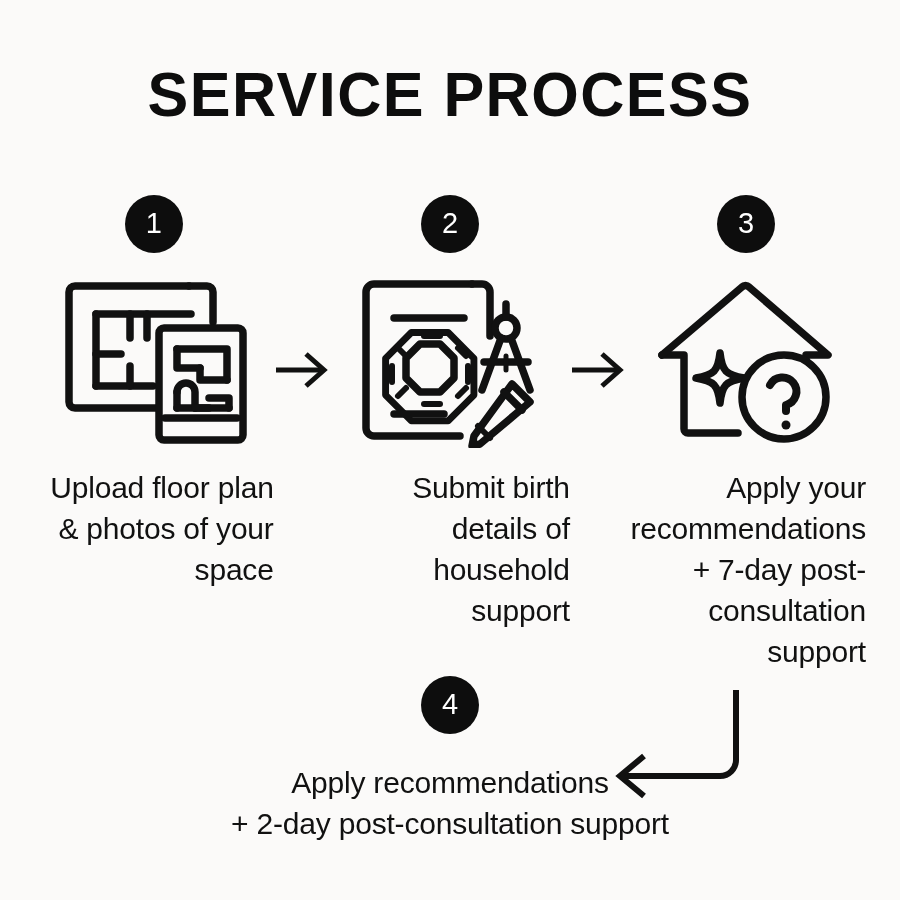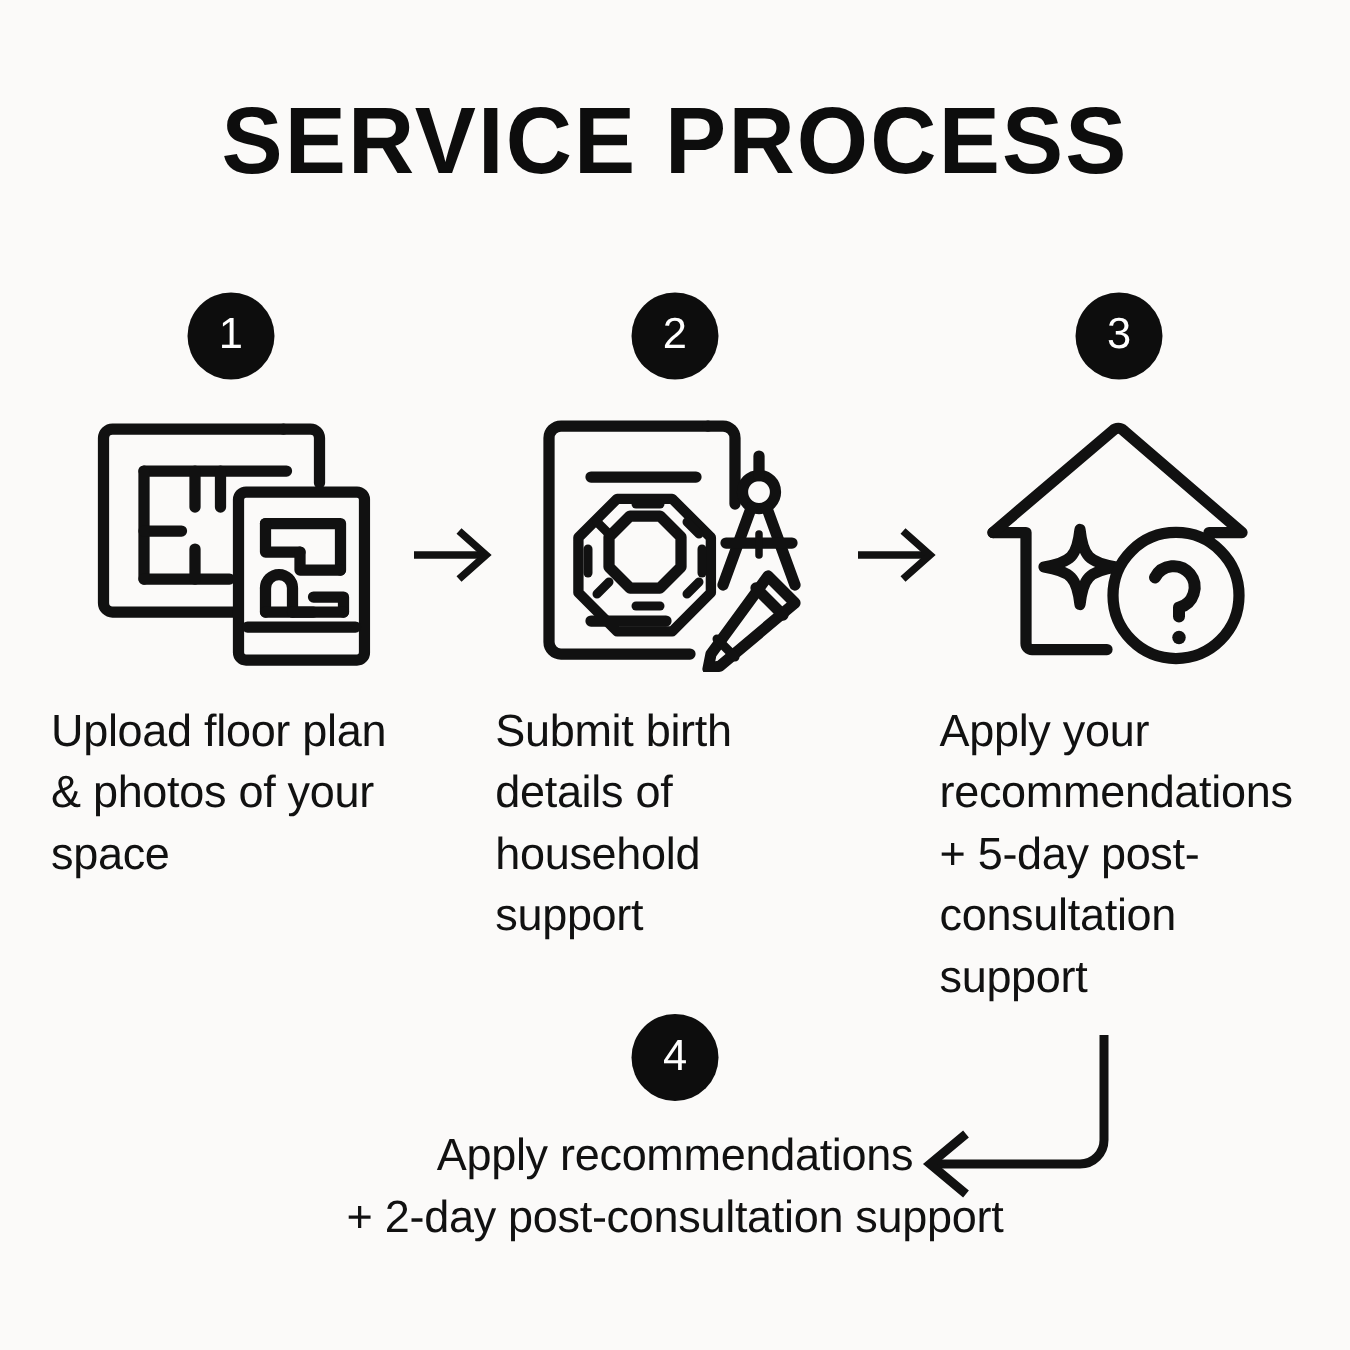--- a/index.html
+++ b/index.html
@@ -72,21 +72,21 @@
   }
   .icon-box {
     margin-top: 22px;
     height: 176px;
     display: flex;
     align-items: center;
     justify-content: center;
   }
   .caption {
     margin-top: 16px;
-    text-align: left;
+    text-align: right;
     font-size: 30px;
     line-height: 1.37;
     color: #111111;
     font-weight: 400;
     letter-spacing: -0.2px;
   }
 
   
   .arrow-gap {
     width: 58px;
@@ -108,21 +108,21 @@
   .step4 .badge4-wrap {
     display: flex;
     justify-content: center;
     width: 900px;
   }
   .badge4-offset {
     margin-left: 0px;
     transform: translateX(0px);
   }
   .step4-caption {
-    margin-top: 16px;
+    margin-top: 28px;
     text-align: center;
     font-size: 30px;
     line-height: 1.37;
     color: #111111;
     letter-spacing: -0.2px;
     width: 760px;
   }
 
   
   .elbow {
@@ -237,21 +237,21 @@
           <path d="M6 76 H28 V150 a4 4 0 0 0 4 4 H82"></path>
           <path d="M6 76 L86 8 a5 5 0 0 1 7 0 L172 76 H150 V94"></path>
 
           <path d="M64 74 C66 92 70 96 88 99 C70 102 66 106 64 124 C62 106 58 102 40 99 C58 96 62 92 64 74 Z"></path>
 
           <circle cx="128" cy="118" r="42" fill="#fbfaf9"></circle>
           <path d="M114 106 a14 14 0 1 1 16 20 V132" stroke-width="8"></path>
           <circle cx="130" cy="146" r="4.5" fill="#111111" stroke="none"></circle>
         </svg>
       </div>
-      <div class="caption">Apply your recommendations + 5-day post-consultation support</div>
+      <div class="caption">Apply your recommendations + 7-day post-consultation support</div>
     </div>
 
   </div>
 
   <div class="elbow">
     <svg width="200" height="160" viewBox="0 0 200 160" fill="none" stroke="#111111" stroke-width="6" stroke-linecap="butt" stroke-linejoin="miter">
       <path d="M136 30 V100 a16 16 0 0 1 -16 16 H22"></path>
       <path d="M44 96 L20 116 L44 136"></path>
     </svg>
   </div>

